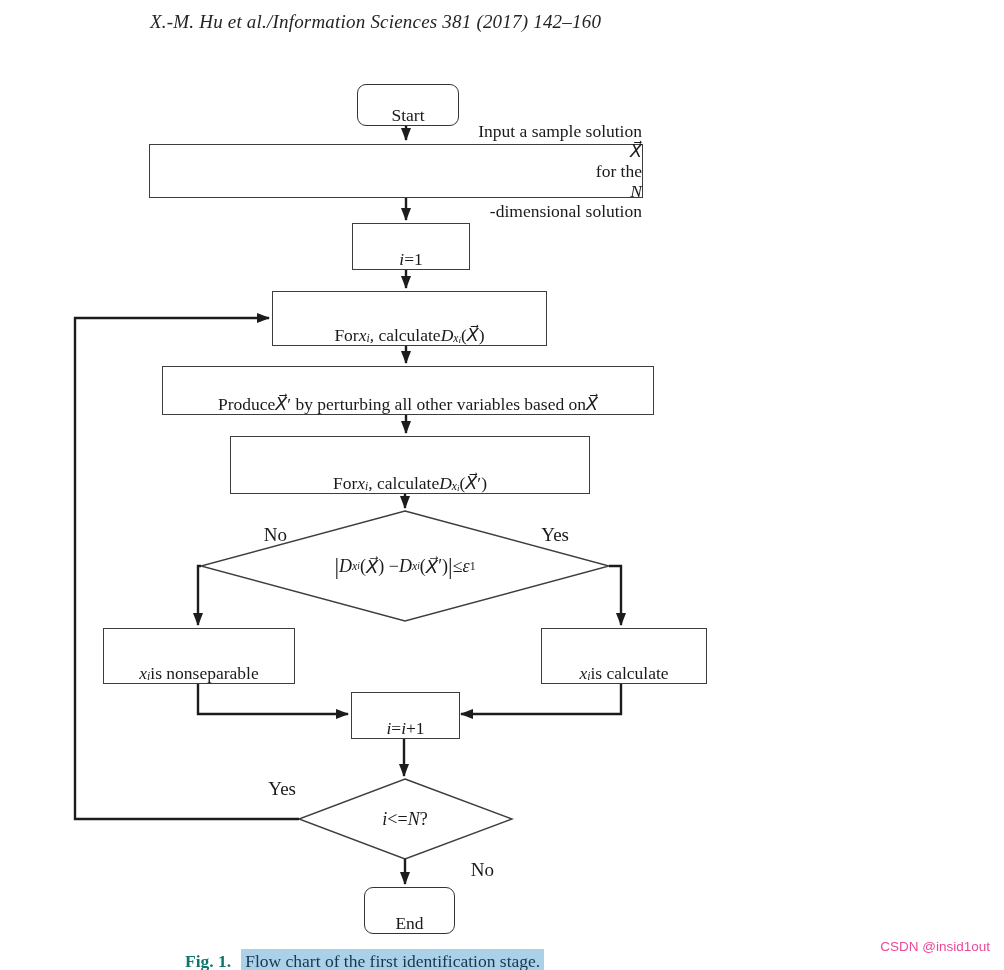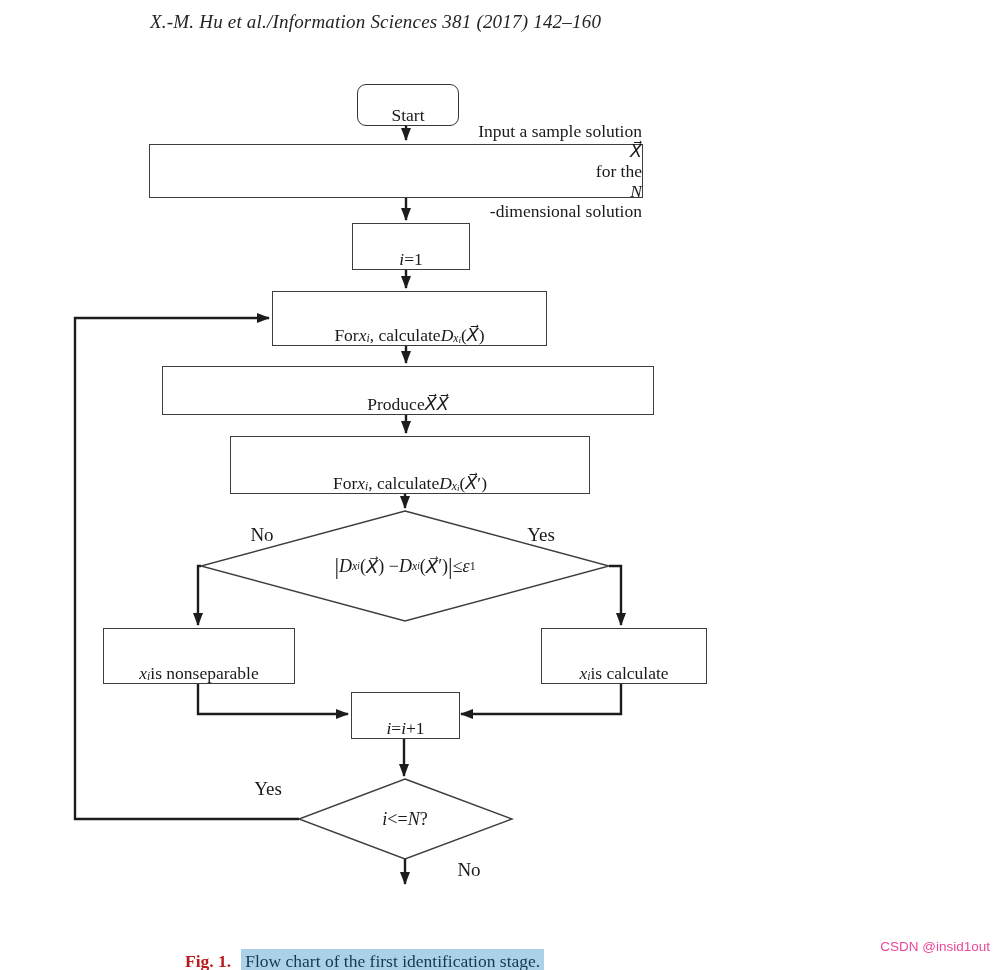--- a/index.html
+++ b/index.html
@@ -30,36 +30,36 @@
   #n-nonsep { left:103px; top:628px; width:190px; height:54px; }
   #n-sep    { left:541px; top:628px; width:164px; height:54px; }
   #n-inc    { left:351px; top:692px; width:107px; height:45px; }
   #n-end    { left:364px; top:887px; width:89px;  height:45px; }
   .diamond-label {
     position:absolute; display:flex; align-items:center; justify-content:center;
     font-size:18px; text-align:center; white-space:nowrap;
   }
   #d1-label { left:215px; top:541px; width:380px; height:50px; }
   #d2-label { left:345px; top:802px; width:120px; height:34px; }
-  .edge-label { position:absolute; font-size:19px; text-align:center; white-space:nowrap; }
+  .edge-label { position:absolute; font-size:19px; text-align:right; white-space:nowrap; }
   #lbl-no1  { left:237px; top:524px; width:50px; }
   #lbl-yes1 { left:513px; top:524px; width:56px; }
   #lbl-yes2 { left:240px; top:778px; width:56px; }
   #lbl-no2  { left:444px; top:859px; width:50px; }
   
   .it  { font-style:italic; }
   .sb  { font-size:66%; vertical-align:-0.28em; }
   .sb2 { font-size:52%; vertical-align:-0.48em; }
   .big { font-size:128%; vertical-align:-0.07em; }
   .vec { font-family:"DejaVu Serif","DejaVu Sans",serif; }
   .caption {
     position:absolute; left:185px; top:951px;
     font-size:17.5px; white-space:nowrap;
   }
-  .fig-label { font-weight:bold; color:#b91c1c; margin-right:10px; }
+  .fig-label { font-weight:bold; color:#0f766e; margin-right:10px; }
   .fig-text  { background:#abd1e8; color:#16384f; padding:2px 4px 6px 4px; }
   .watermark {
     position:absolute; right:14px; top:939px;
     font-family:"Liberation Sans","DejaVu Sans",sans-serif;
     font-size:13.5px; color:#ec4899;
   }
 </style>
 </head>
 <body>
 
@@ -116,20 +116,21 @@
       <span class="it">D</span>
       <span class="it sb">x</span>
       <span class="it sb2">i</span>
       <span> (</span>
       <span class="it vec">X⃗</span>
       <span>)</span>
     </div>
   <div class="node" id="n-produce">
       <span>Produce  </span>
       <span class="it vec">X⃗</span>
+      <span>′  by perturbing all other variables based on  </span>
       <span class="it vec">X⃗</span>
     </div>
   <div class="node" id="n-calc2">
       <span>For </span>
       <span class="it">x</span>
       <span class="it sb">i</span>
       <span>, calculate  </span>
       <span class="it">D</span>
       <span class="it sb">x</span>
       <span class="it sb2">i</span>
@@ -171,20 +172,23 @@
       <span>=</span>
       <span class="it">i</span>
       <span>+1</span>
     </div>
   <div class="diamond-label" id="d2-label">
       <span class="it">i</span>
       <span>&lt;=</span>
       <span class="it">N</span>
       <span>?</span>
     </div>
+  <div class="node rounded" id="n-end">
+      <span>End</span>
+    </div>
 
   <div class="edge-label" id="lbl-no1">No</div>
   <div class="edge-label" id="lbl-yes1">Yes</div>
   <div class="edge-label" id="lbl-yes2">Yes</div>
   <div class="edge-label" id="lbl-no2">No</div>
 
   <div class="caption">
     <span class="fig-label">Fig. 1.</span><span class="fig-text">Flow chart of the first identification stage.</span>
   </div>
 

